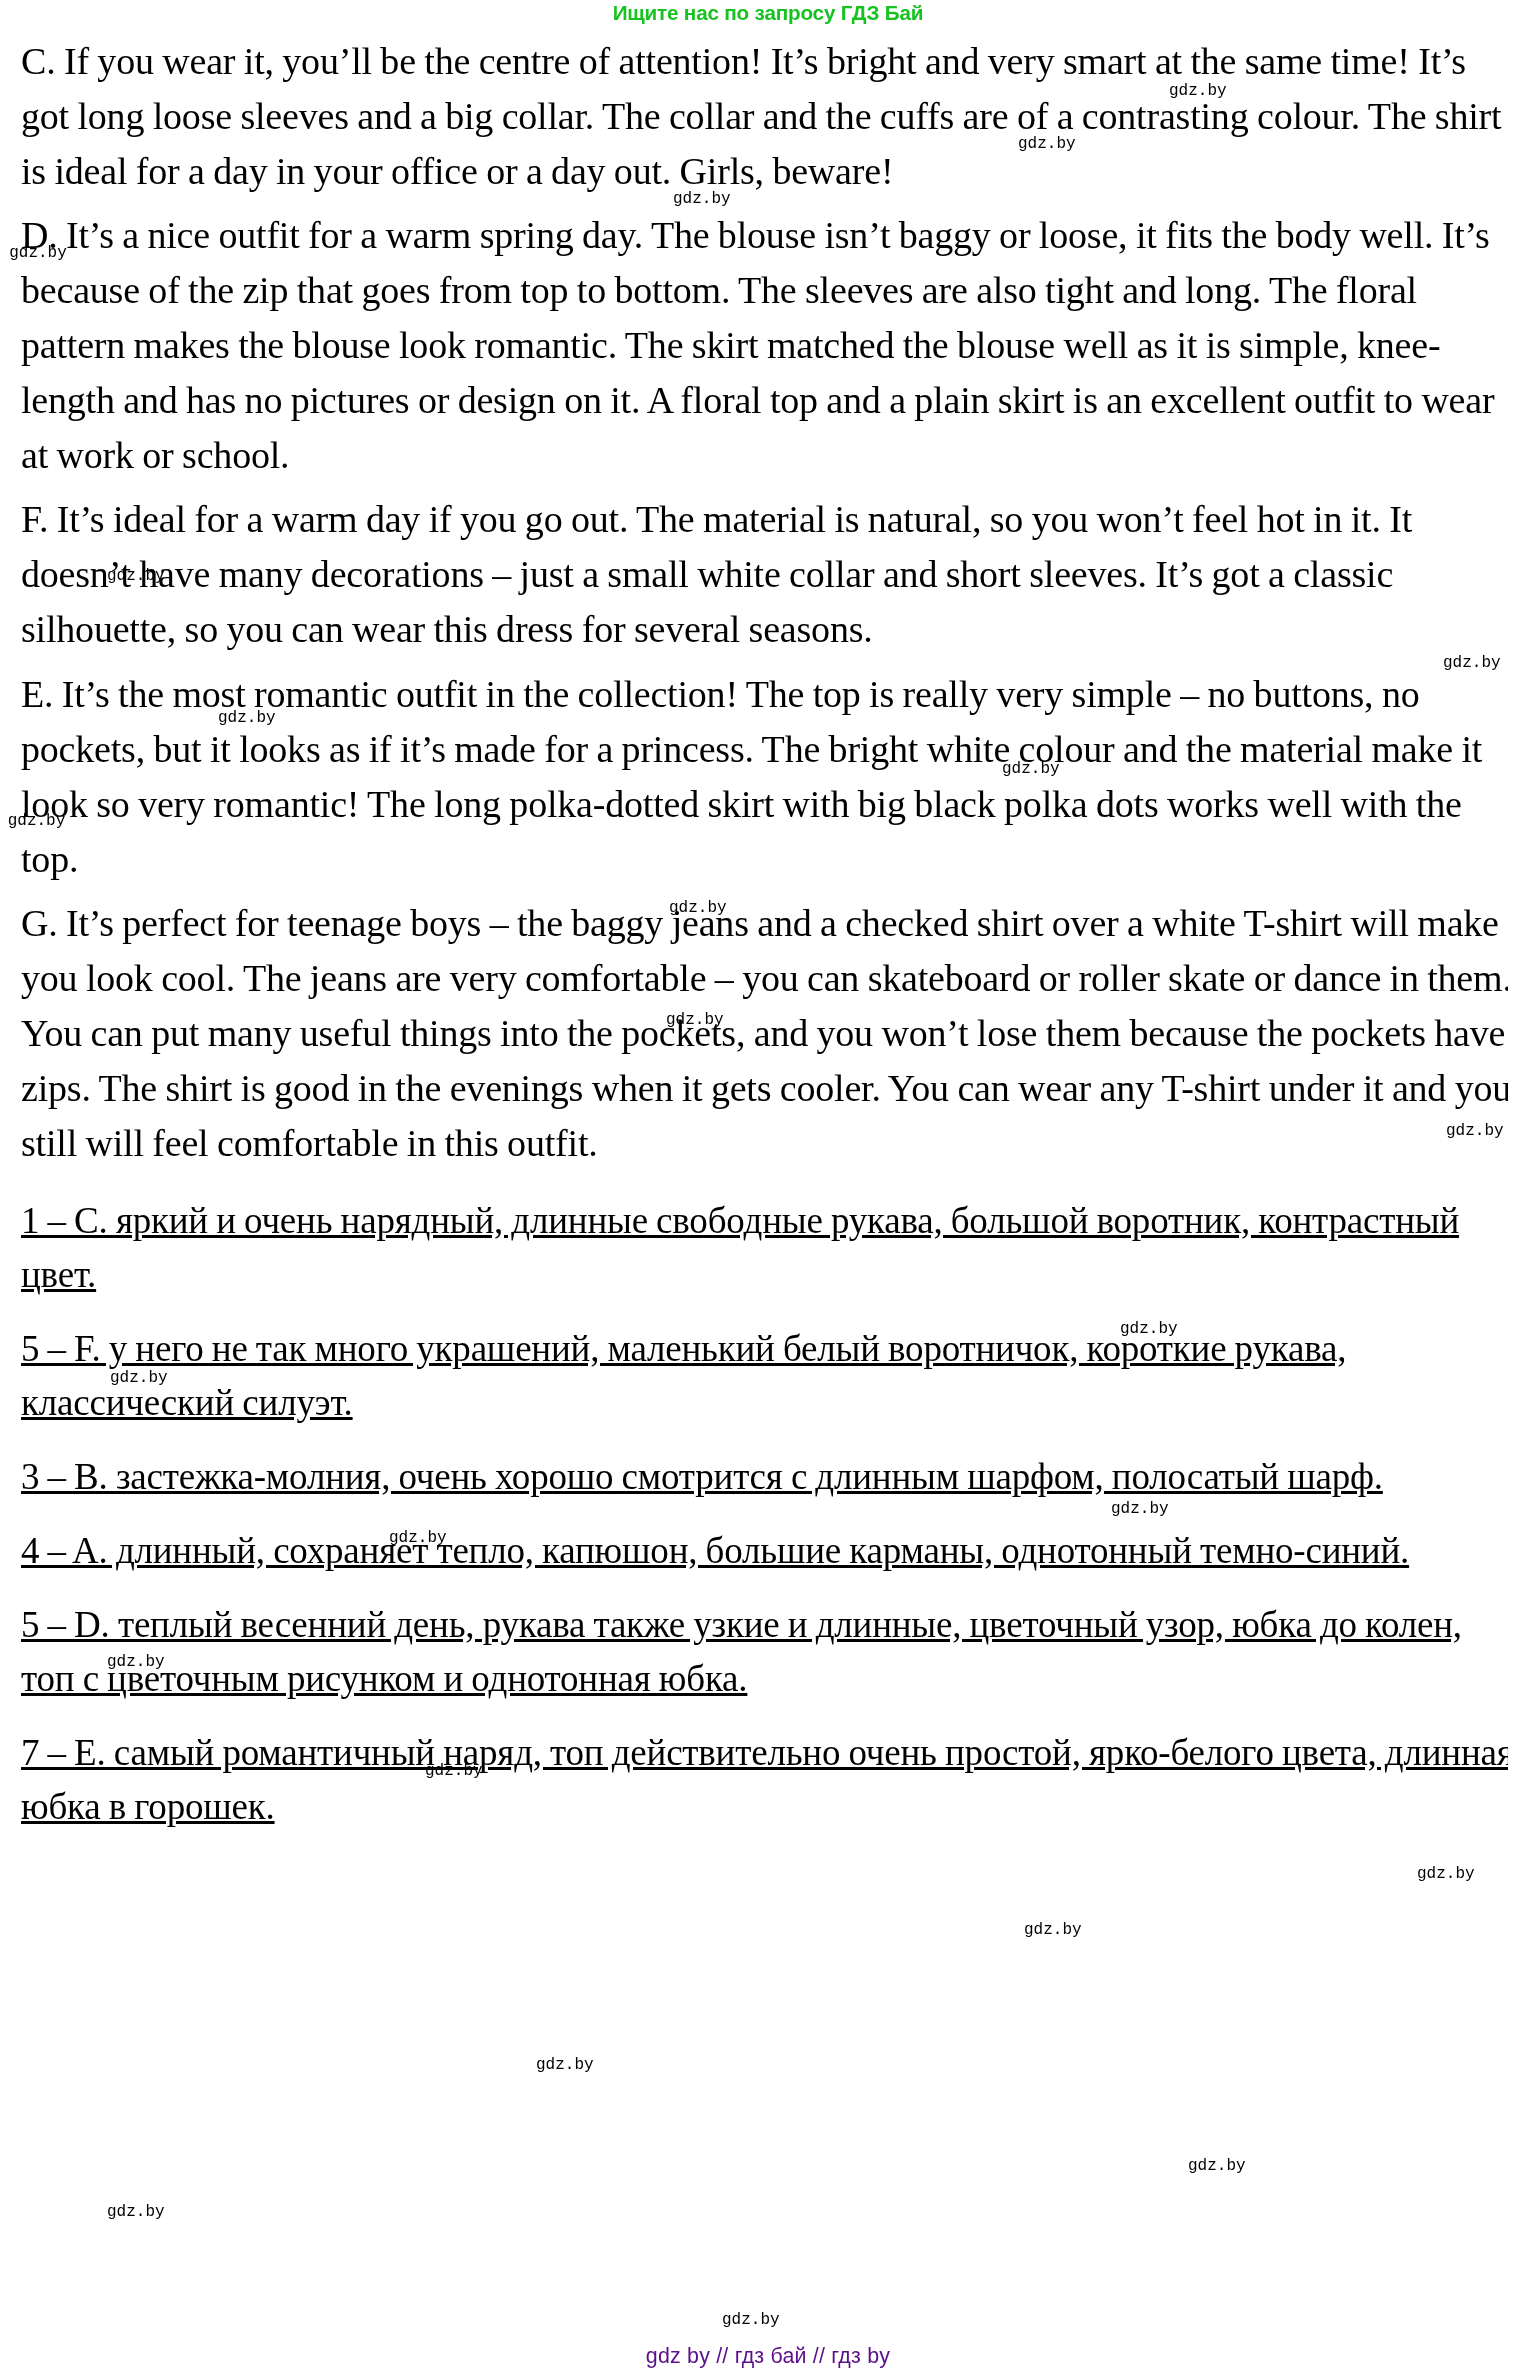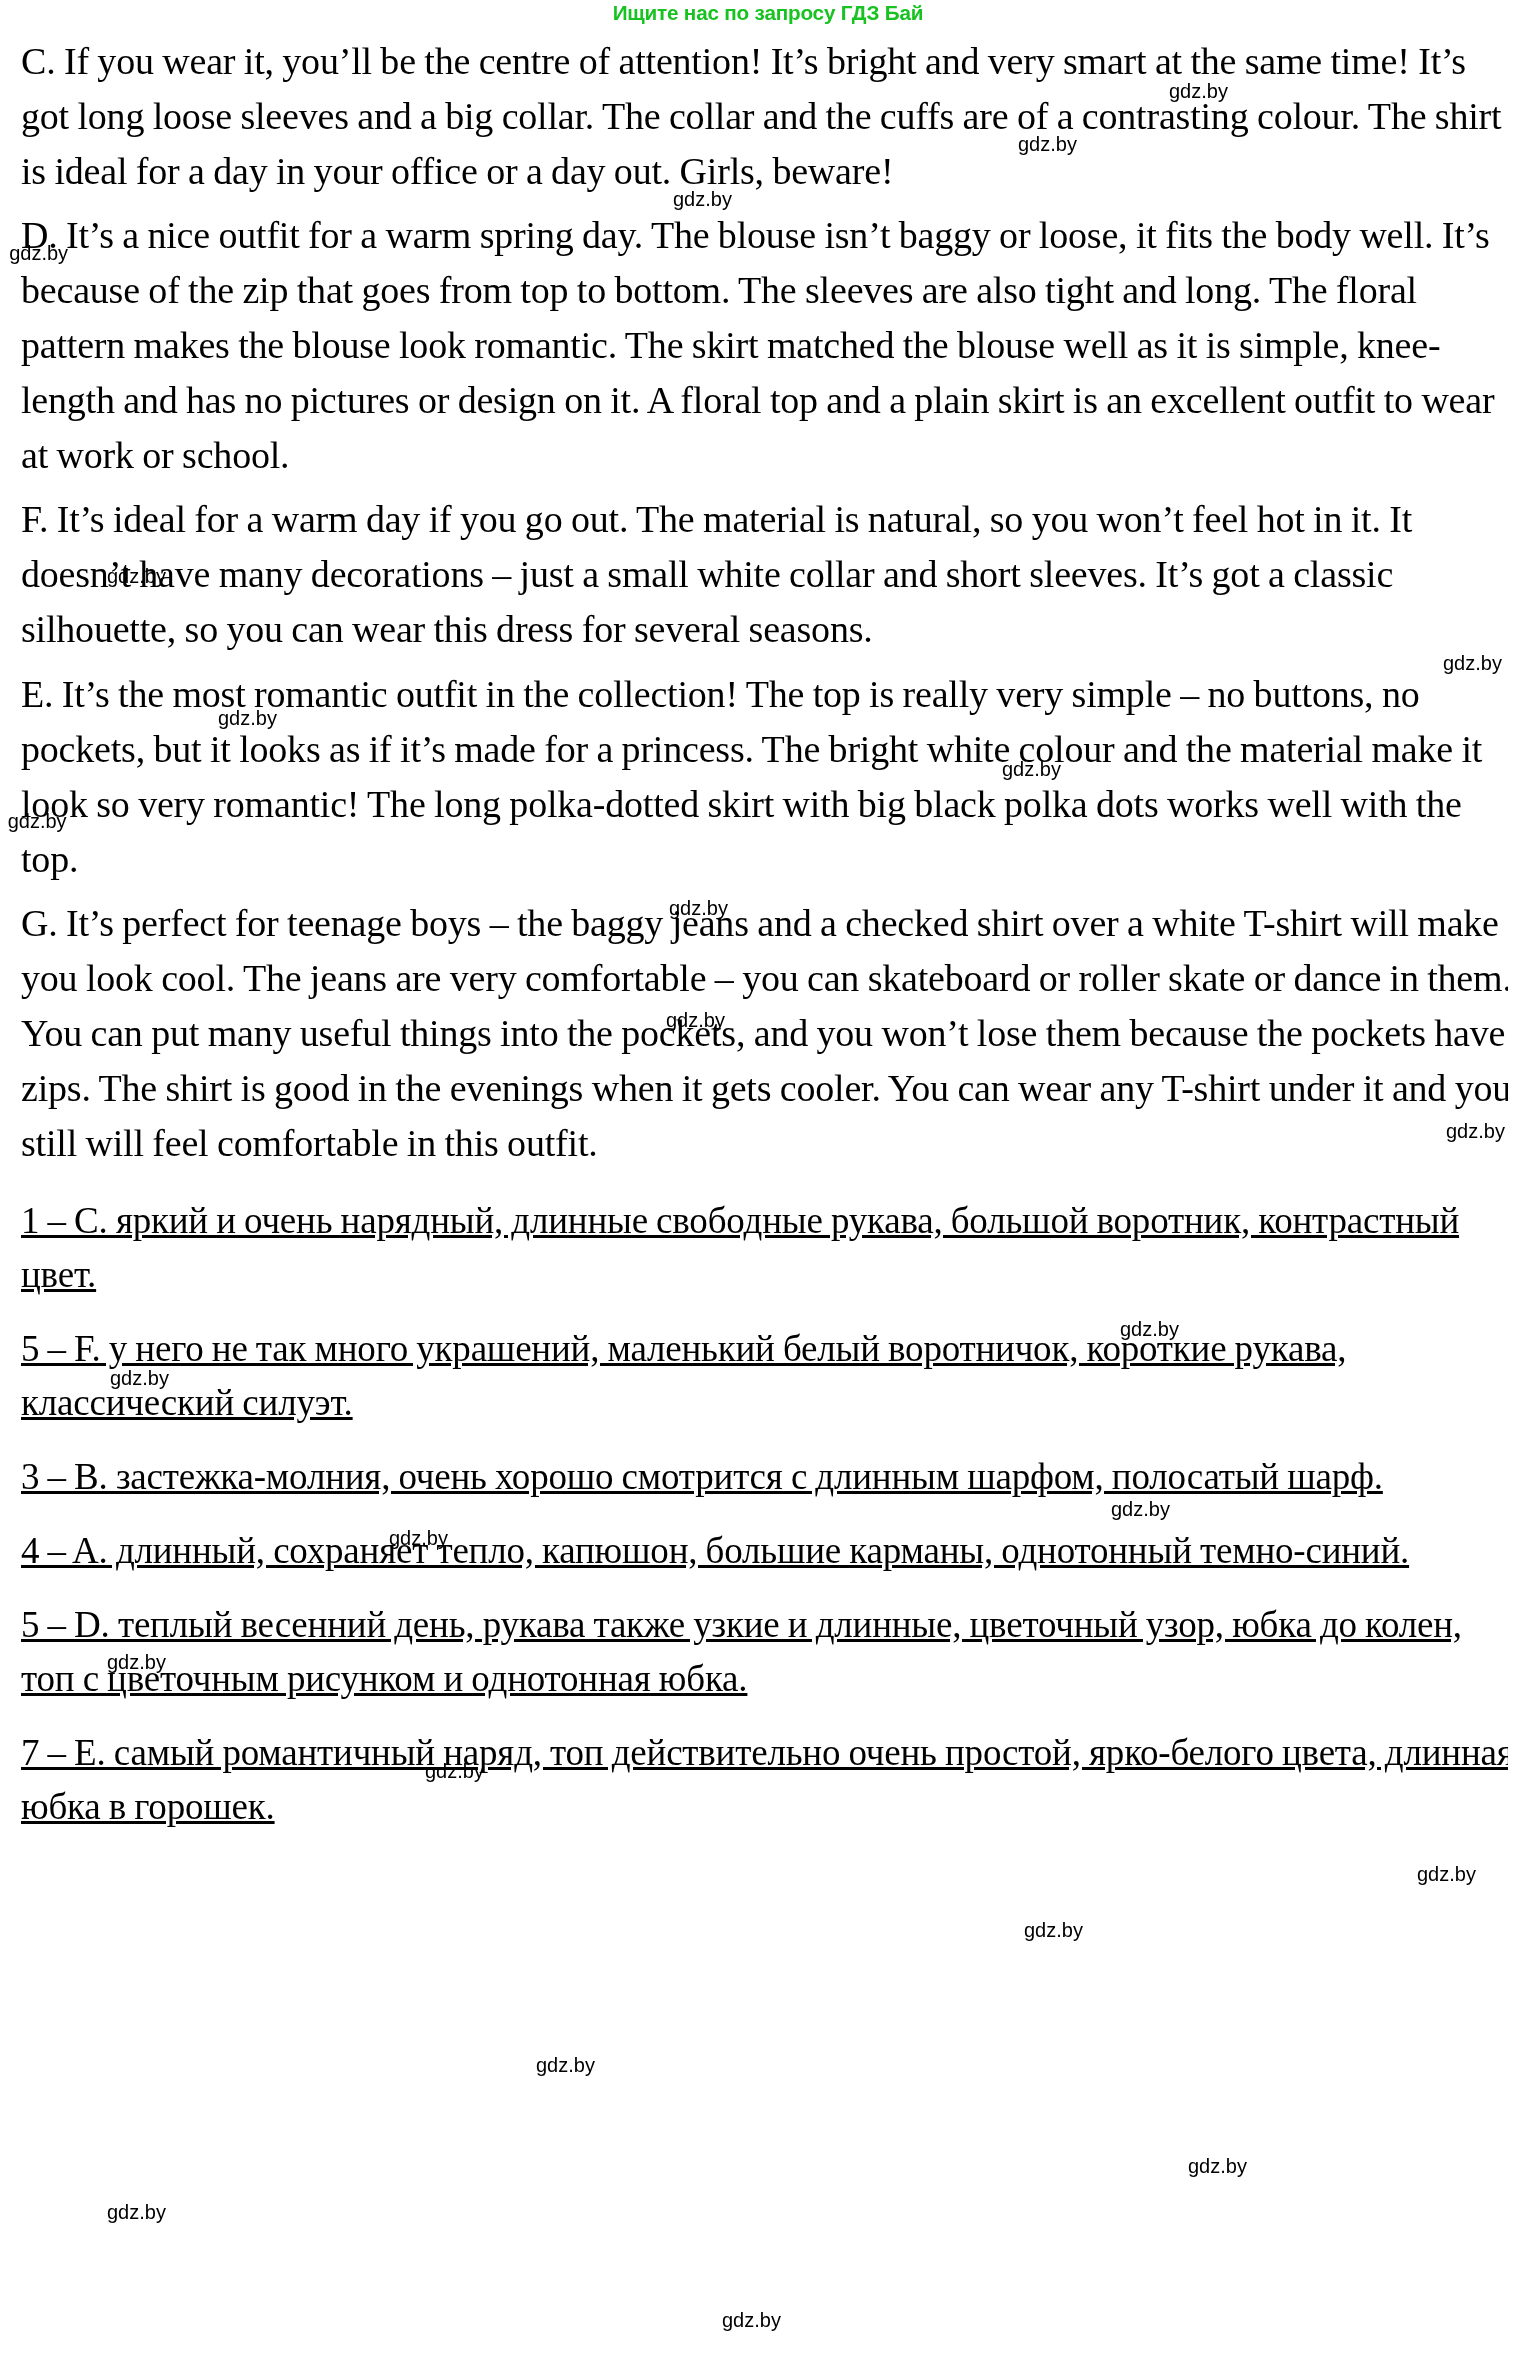--- a/index.html
+++ b/index.html
@@ -53,22 +53,22 @@
     font-size: 37px;
     line-height: 54px;
     margin-bottom: 20px;
     text-decoration: underline;
   }
   .gap-lg { height: 13.8px; }
 
   
   .wm {
     position: absolute;
-    font-family: Liberation Sans, sans-serif;
-    font-size: 20px;
+    font-family: Liberation Mono, monospace;
+    font-size: 16px;
     line-height: 16px;
     color: #000000;
     white-space: nowrap;
     pointer-events: none;
   }
 
   
   .site-footer {
     position: absolute;
     left: 0;
@@ -123,15 +123,16 @@
       <span class="wm" style="left: 107px; top: 1654px;">gdz.by</span>
       <span class="wm" style="left: 425px; top: 1763px;">gdz.by</span>
       <span class="wm" style="left: 1417px; top: 1866px;">gdz.by</span>
       <span class="wm" style="left: 1024px; top: 1922px;">gdz.by</span>
       <span class="wm" style="left: 536px; top: 2057px;">gdz.by</span>
       <span class="wm" style="left: 1188px; top: 2158px;">gdz.by</span>
       <span class="wm" style="left: 107px; top: 2204px;">gdz.by</span>
       <span class="wm" style="left: 722px; top: 2312px;">gdz.by</span>
     </div>
 
+  <div class="site-footer">gdz by  //  гдз бай  //  гдз by</div>
 
 </div>
 
 
 </body></html>

